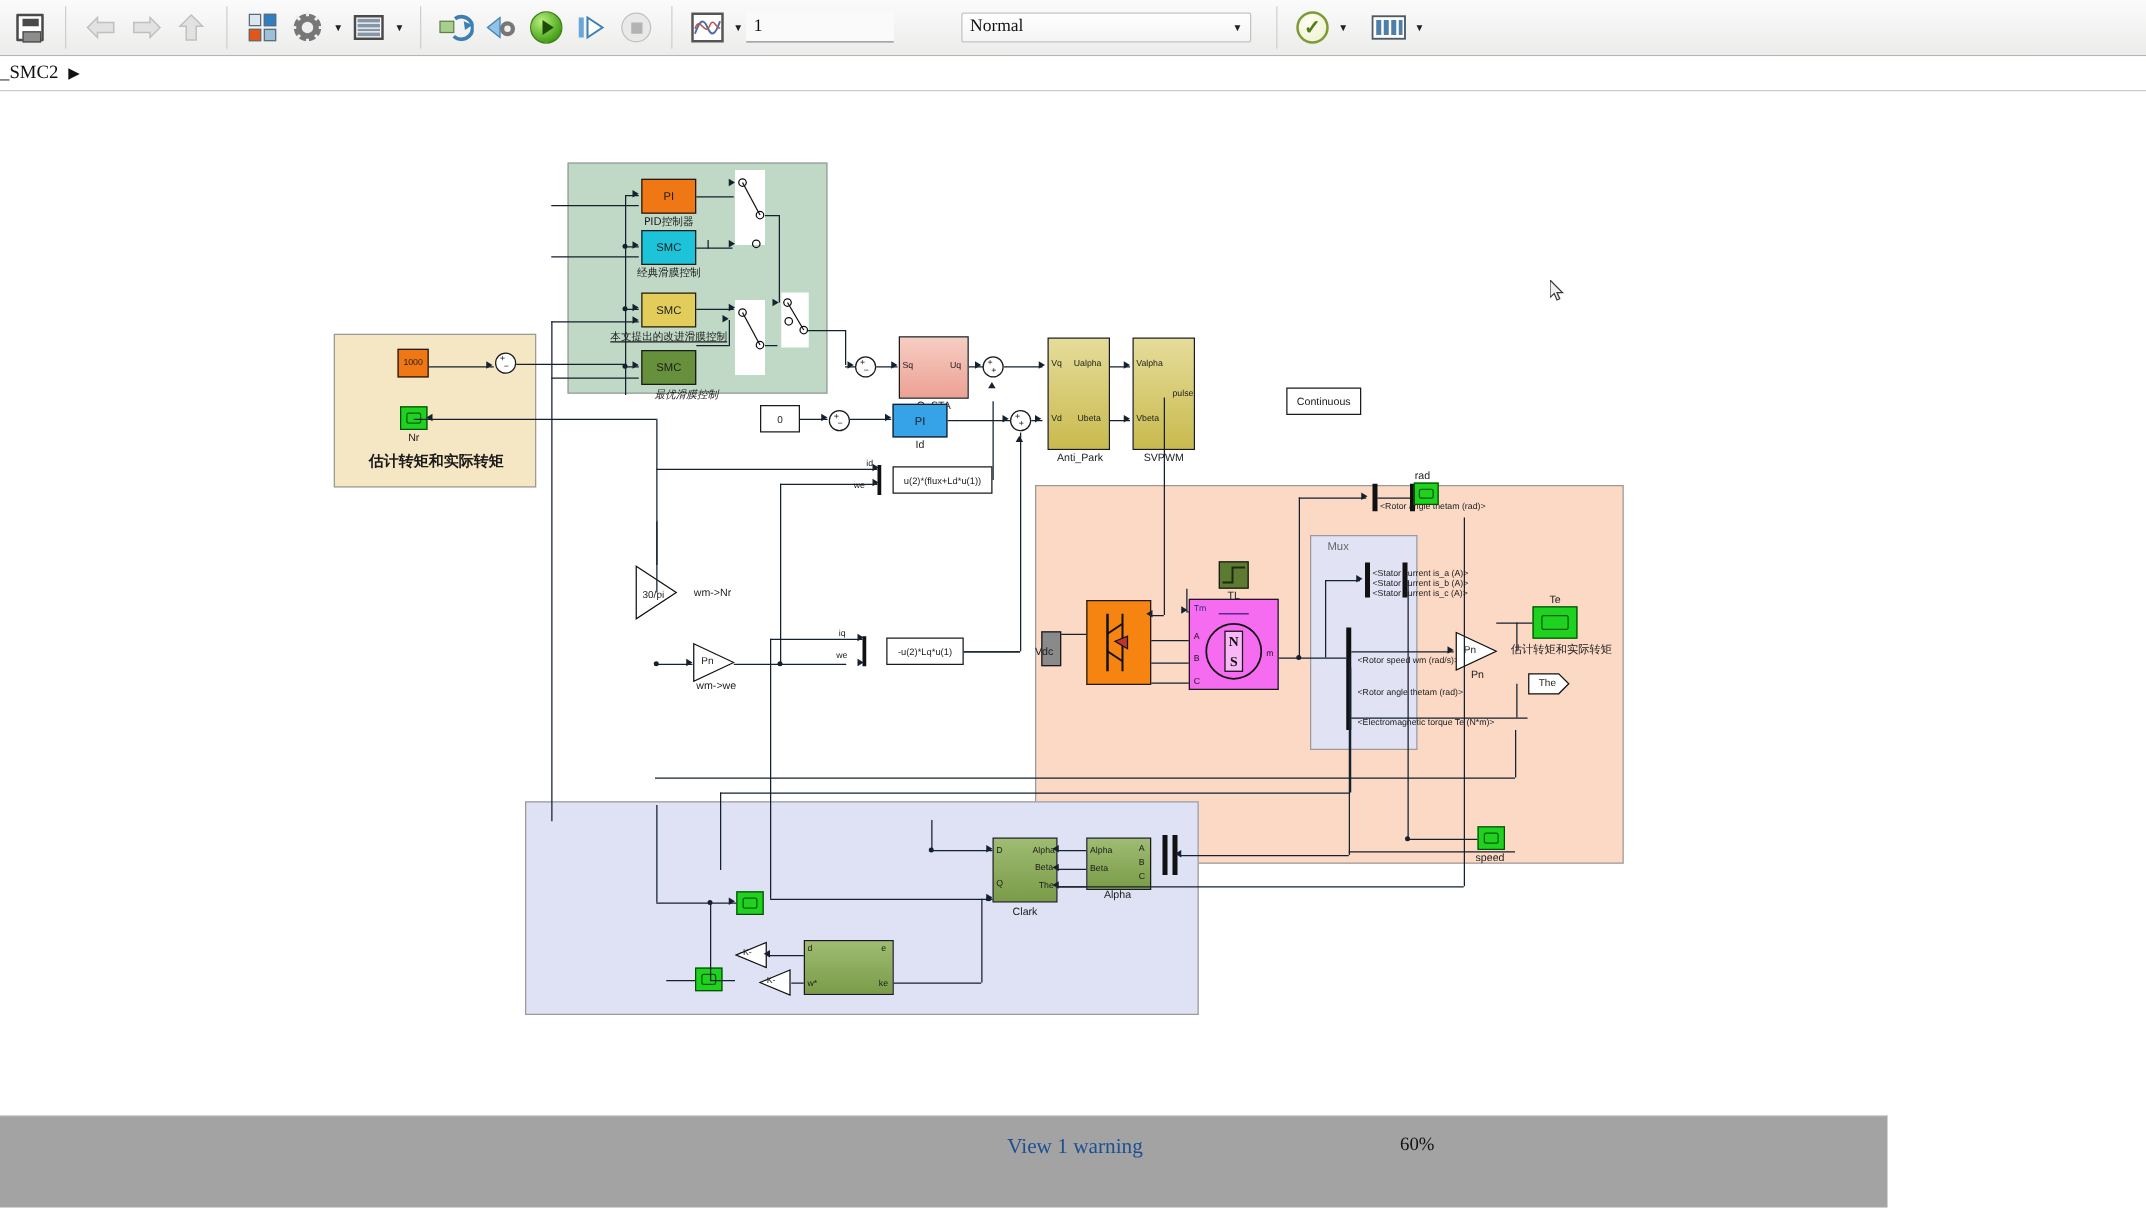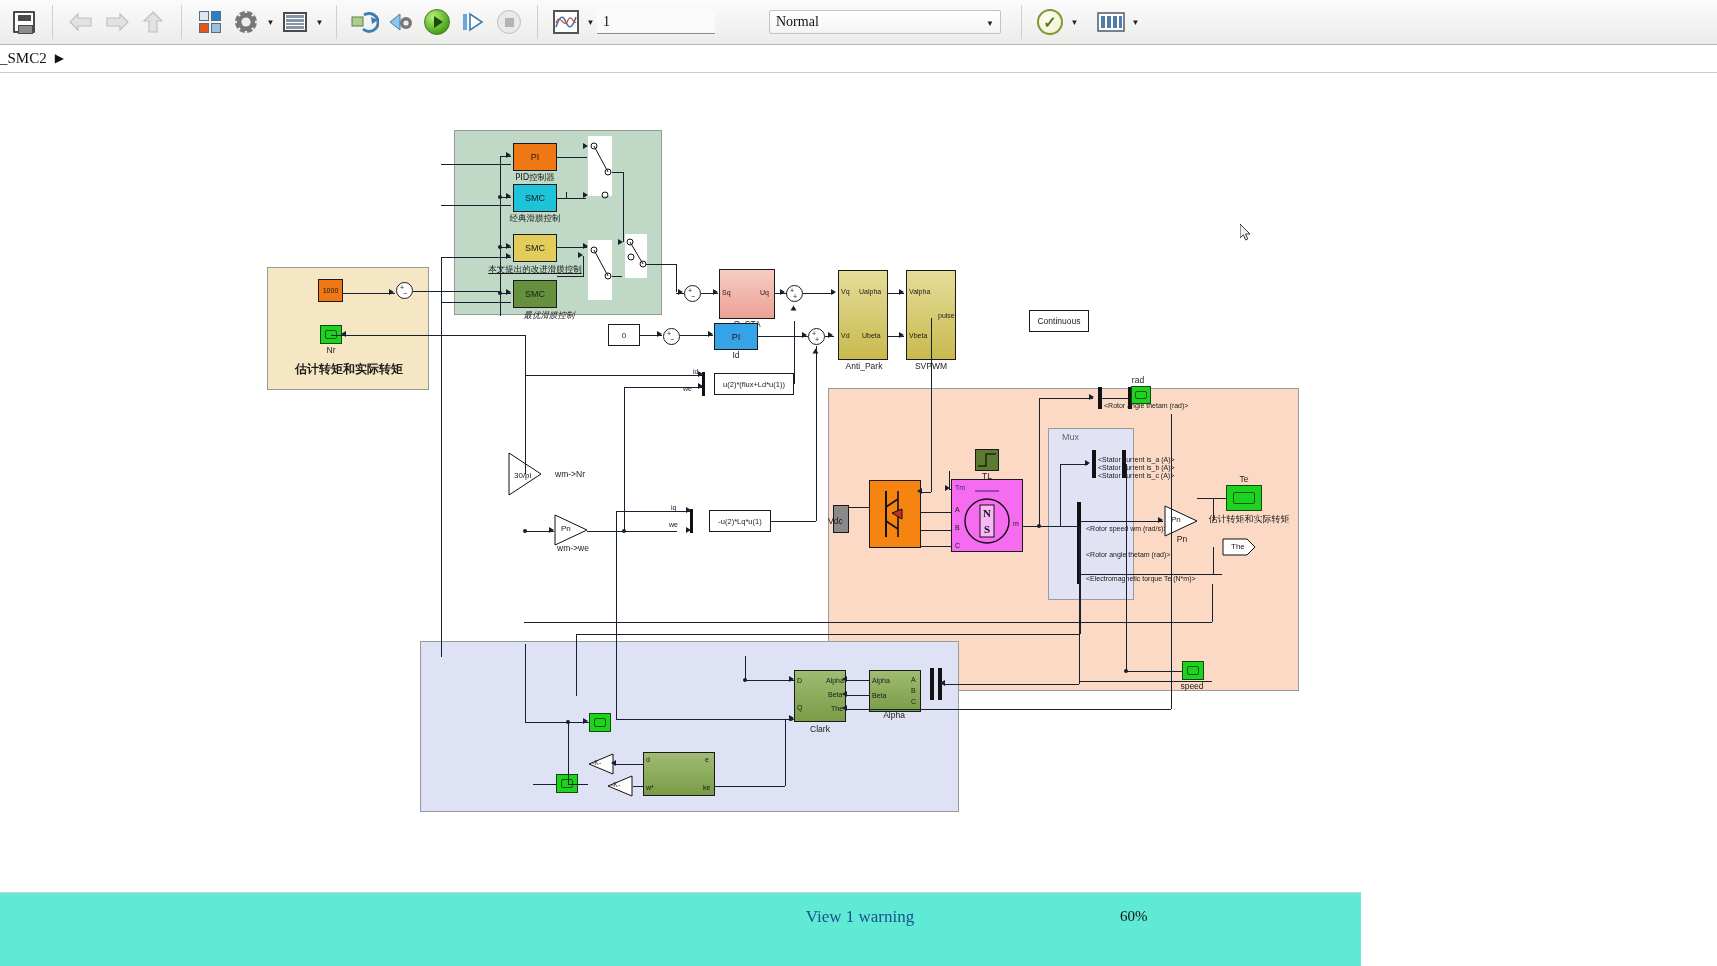--- a/index.html
+++ b/index.html
@@ -101,22 +101,22 @@
   .sum span { position:absolute; }
   .scope { position:absolute; border:1px solid #0a4d0a; background:#1fd21f;
            display:flex; align-items:center; justify-content:center; }
   .scope i { display:block; width:62%; height:48%; background:#1fd21f; border:1px solid #0a5c0a; border-radius:2px;}
   .switch { position:absolute; background:#ffffff; }
   .bus { position:absolute; background:#111; }
   .sigtxt { position:absolute; font-size:7px; color:#1b1b1b; white-space:nowrap; }
 
   
   #statusbar {
-    position:absolute; left:0; top:892px; width:1361px; height:74px;
-    background:#5eead4; border-top:1px solid #d2d2d2;
+    position:absolute; left:0; top:892px; width:1510px; height:74px;
+    background:#a3a3a3; border-top:1px solid #d2d2d2;
   }
   #status-warning {
     position:absolute; left:860px; top:14px; transform:translateX(-50%);
     font-family:"Liberation Serif", serif; font-size:17px; color:#1d4f91;
     text-decoration:none; cursor:pointer;
   }
   #status-zoom {
     position:absolute; left:1120px; top:15px;
     font-family:"Liberation Serif", serif; font-size:15px; color:#111;
   }

